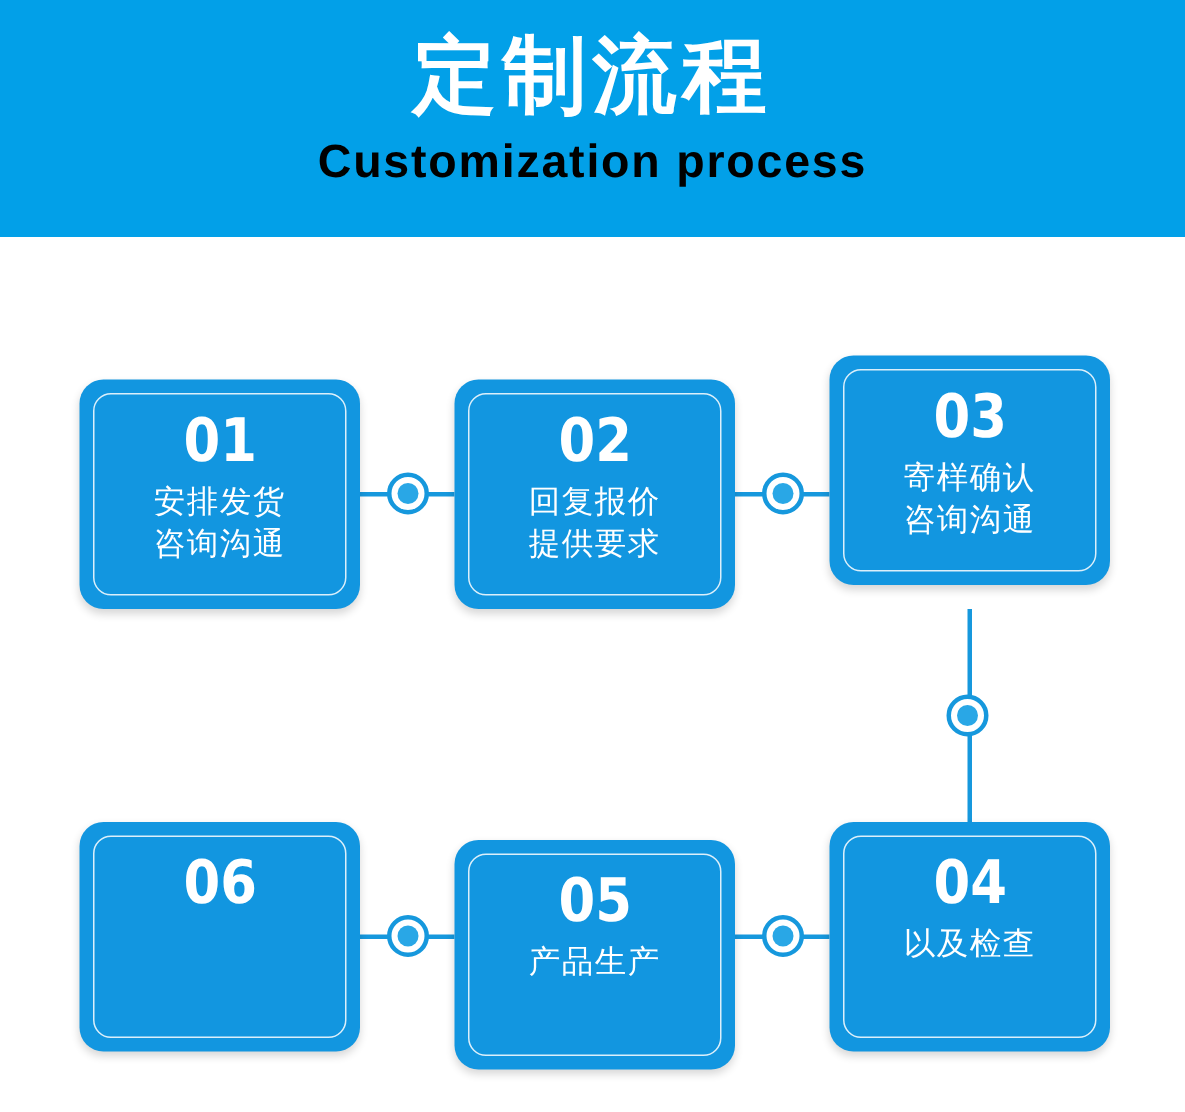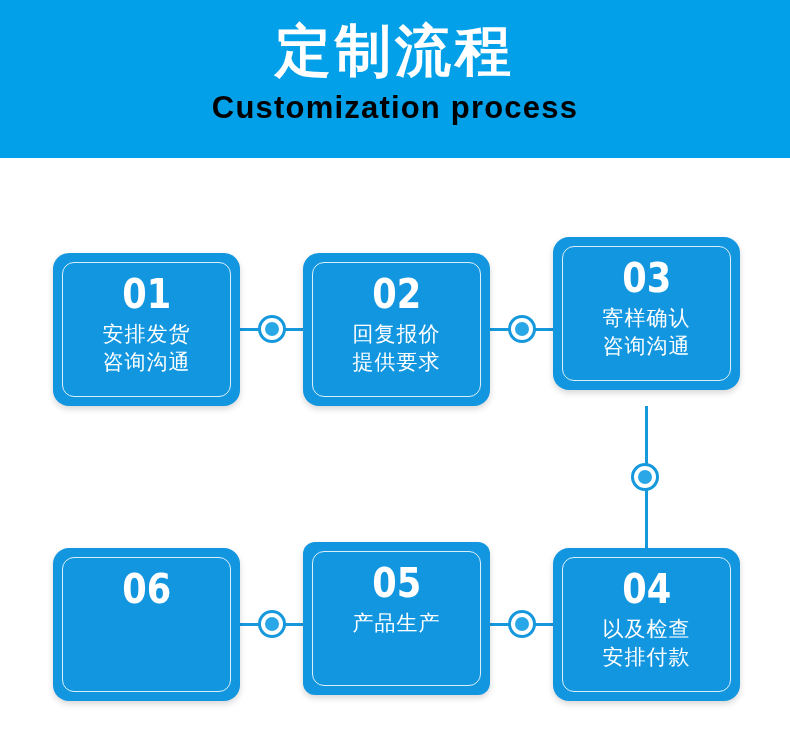--- a/index.html
+++ b/index.html
@@ -186,26 +186,25 @@
         <div class="step-line">咨询沟通</div>
       </div>
     </div>
   </div>
 
   <div class="step-card" style="left: 553px; top: 390px;">
     <div class="inner-frame">
       <div class="step-number">04</div>
       <div class="step-lines">
         <div class="step-line">以及检查</div>
-        <div class="step-line">安排付款</div>
-      </div>
-    </div>
-  </div>
-
-  <div class="step-card" style="left: 303px; top: 384px; border-radius: 12px;">
+      </div>
+    </div>
+  </div>
+
+  <div class="step-card" style="left: 303px; top: 402px;">
     <div class="inner-frame">
       <div class="step-number">05</div>
       <div class="step-lines">
         <div class="step-line">产品生产</div>
       </div>
     </div>
   </div>
 
   <div class="step-card" style="left: 53px; top: 390px;">
     <div class="inner-frame">

